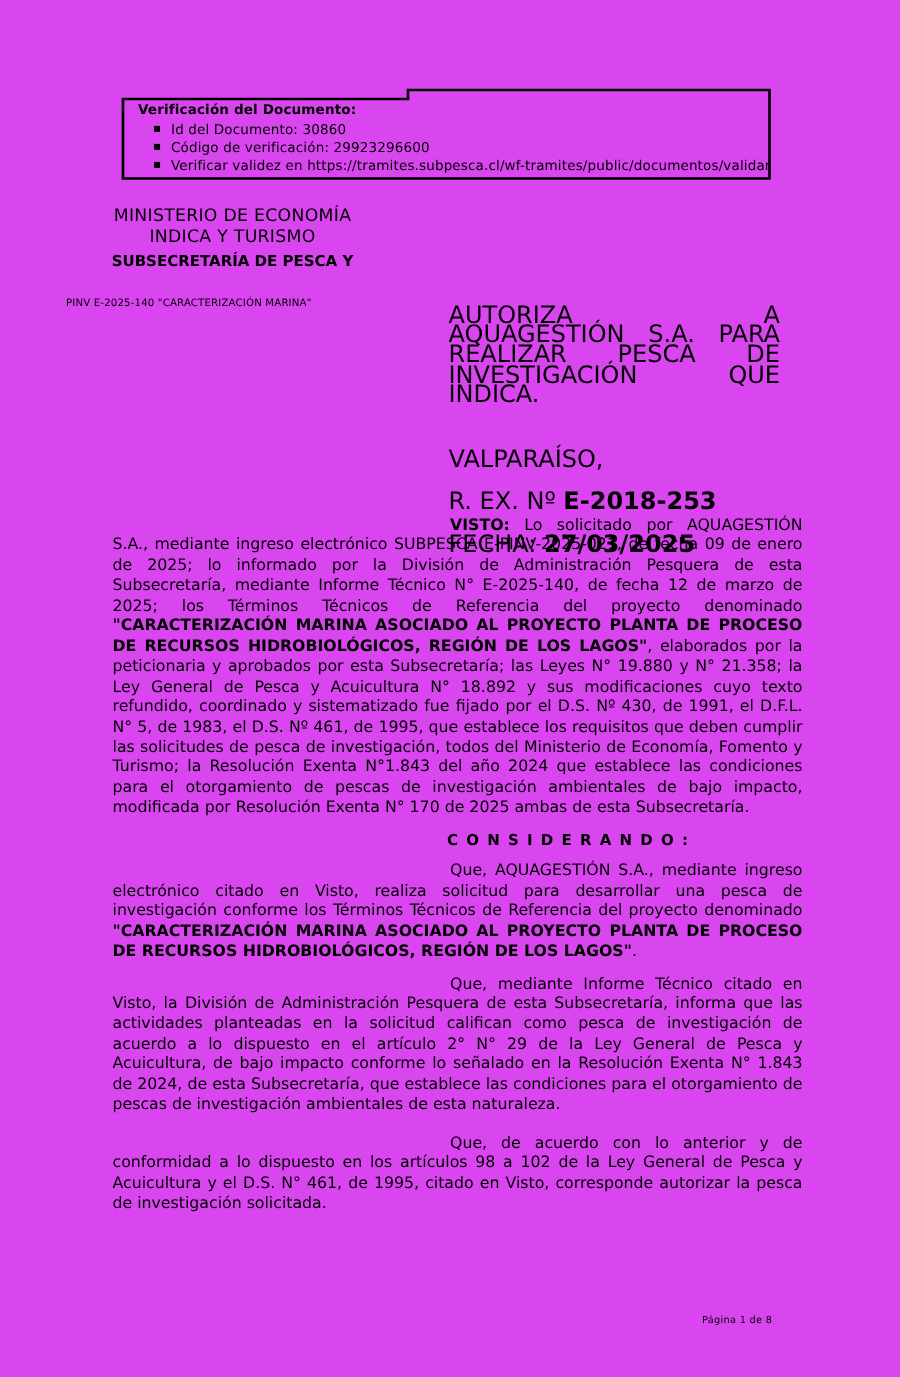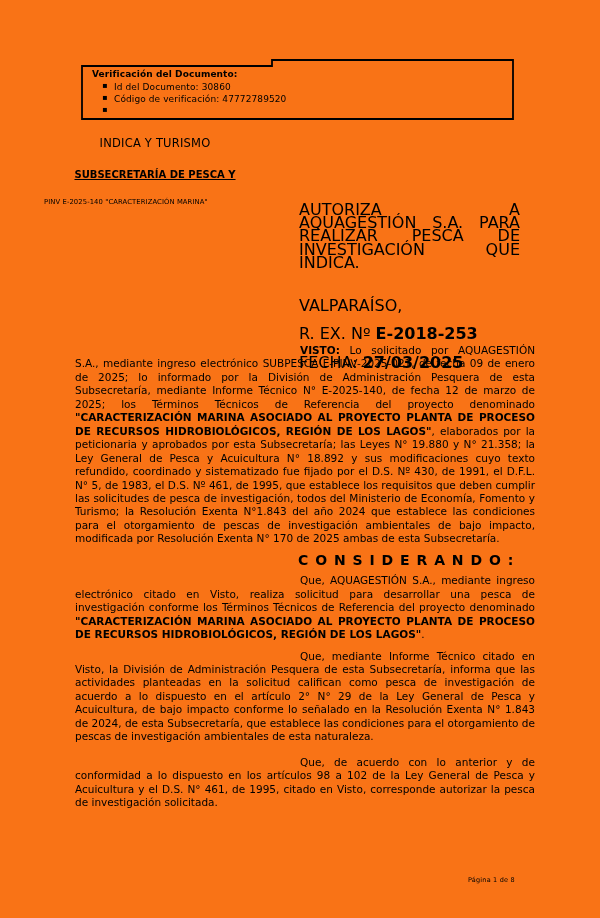--- a/index.html
+++ b/index.html
@@ -1,48 +1,48 @@
 <!DOCTYPE html>
 <html><head>
 <meta charset="utf-8">
 <style>
   * { margin:0; padding:0; box-sizing:border-box; }
   html,body { width:600px; height:918px; background:#fff; }
   body { font-family:"DejaVu Sans", sans-serif; color:#000; }
-  .page { position:relative; width:600px; height:918px; background:#f97316; overflow:hidden; }
+  .page { position:relative; width:600px; height:918px; background:#d946ef; overflow:hidden; }
 
   
   .verify-outline { position:absolute; left:80px; top:57px; width:478px; height:66px; }
   .verify-content { position:absolute; left:92px; top:68px; width:460px; font-size:9px; line-height:12px; letter-spacing:.1px; }
   .verify-title { font-weight:bold; font-size:9px; margin-bottom:1px; }
   .vitem { white-space:nowrap; padding-left:22px; position:relative; }
   .vitem .bullet { position:absolute; left:10px; top:-1px; font-size:8px; }
 
   
   .ministry { position:absolute; left:30px; top:136px; width:250px; text-align:center;
               font-size:11.5px; line-height:14px; letter-spacing:.2px; }
   .subsec { position:absolute; left:30px; top:169px; width:250px; text-align:center;
             font-size:10px; line-height:12.5px; font-weight:bold; }
-  .subsec span { text-decoration:underline; }
+  .subsec span { }
   .pinv-ref { position:absolute; left:44px; top:198px; width:250px; font-size:6.8px; letter-spacing:.1px; }
 
   
   .res-block { position:absolute; left:299px; top:203px; width:221px; font-size:16px; line-height:13.2px; }
   .res-subject { text-align:justify; }
   .res-city { margin-top:30px; }
   .res-number { margin-top:15px; }
   .res-date { margin-top:16px; }
   .b { font-weight:bold; }
 
   
   .body-text { position:absolute; left:75px; top:344px; width:460px;
                font-size:10.5px; line-height:13.45px; text-align:justify; }
   .para { text-indent:225px; margin-bottom:8px; }
   .heading-considerando { display:block; margin:6px 0 7px 223px; font-weight:bold;
-                          font-size:14px; letter-spacing:1px; text-align:left; text-indent:0; }
+                          font-size:10px; letter-spacing:1px; text-align:left; text-indent:0; }
   .para-last { margin-top:12px; }
 
   
   .page-footer { position:absolute; left:468px; top:876px; font-size:6.5px; letter-spacing:.2px; }
 </style>
 </head>
 <body>
 
 <div class="page">
 
@@ -50,28 +50,30 @@
     <polygon points="2,9 192,9 192,3 433,3 433,62 2,62" fill="none" stroke="#000" stroke-width="1.8"></polygon>
   </svg>
   <div class="verify-content">
     <div class="verify-title">Verificación del Documento:</div>
     <div class="vitem">
       <span class="bullet">▪</span>
       <span>Id del Documento: 30860</span>
     </div>
     <div class="vitem">
       <span class="bullet">▪</span>
-      <span>Código de verificación: 47772789520</span>
+      <span>Código de verificación: 29923296600</span>
     </div>
     <div class="vitem">
       <span class="bullet">▪</span>
+      <span>Verificar validez en https://tramites.subpesca.cl/wf-tramites/public/documentos/validar</span>
     </div>
   </div>
 
   <div class="ministry">
+    <div>MINISTERIO DE ECONOMÍA</div>
     <div>INDICA Y TURISMO</div>
   </div>
   <div class="subsec">
     <div><span>SUBSECRETARÍA DE PESCA Y</span></div>
   </div>
   <div class="pinv-ref">PINV E-2025-140 "CARACTERIZACIÓN MARINA"</div>
 
   <div class="res-block">
     <div class="res-subject">AUTORIZA A AQUAGESTIÓN S.A. PARA REALIZAR PESCA DE INVESTIGACIÓN QUE INDICA.</div>
     <div class="res-city">VALPARAÍSO,</div>

